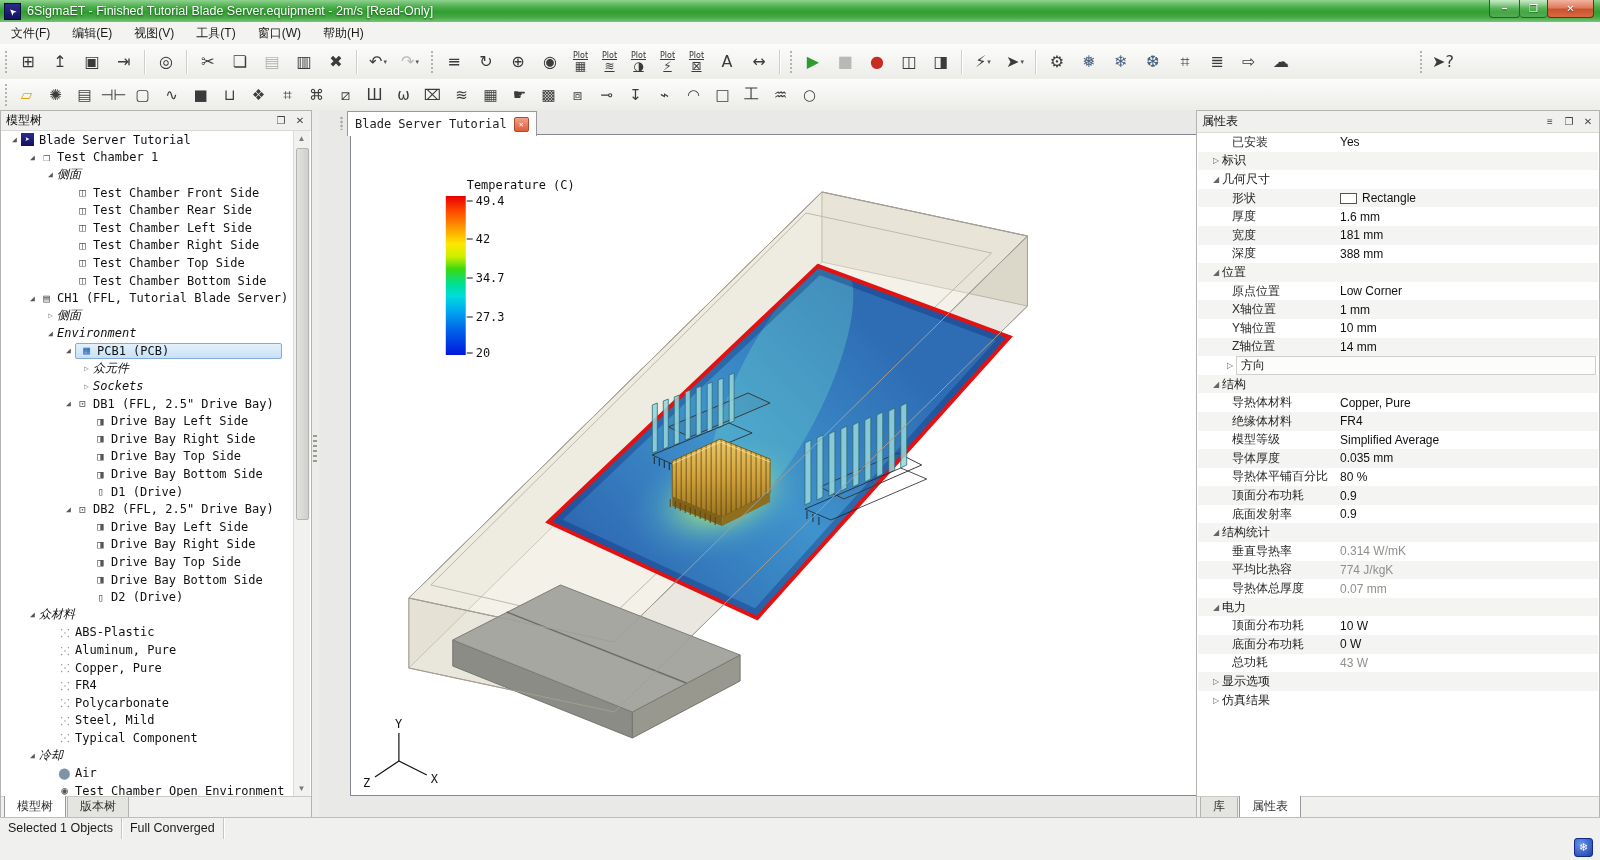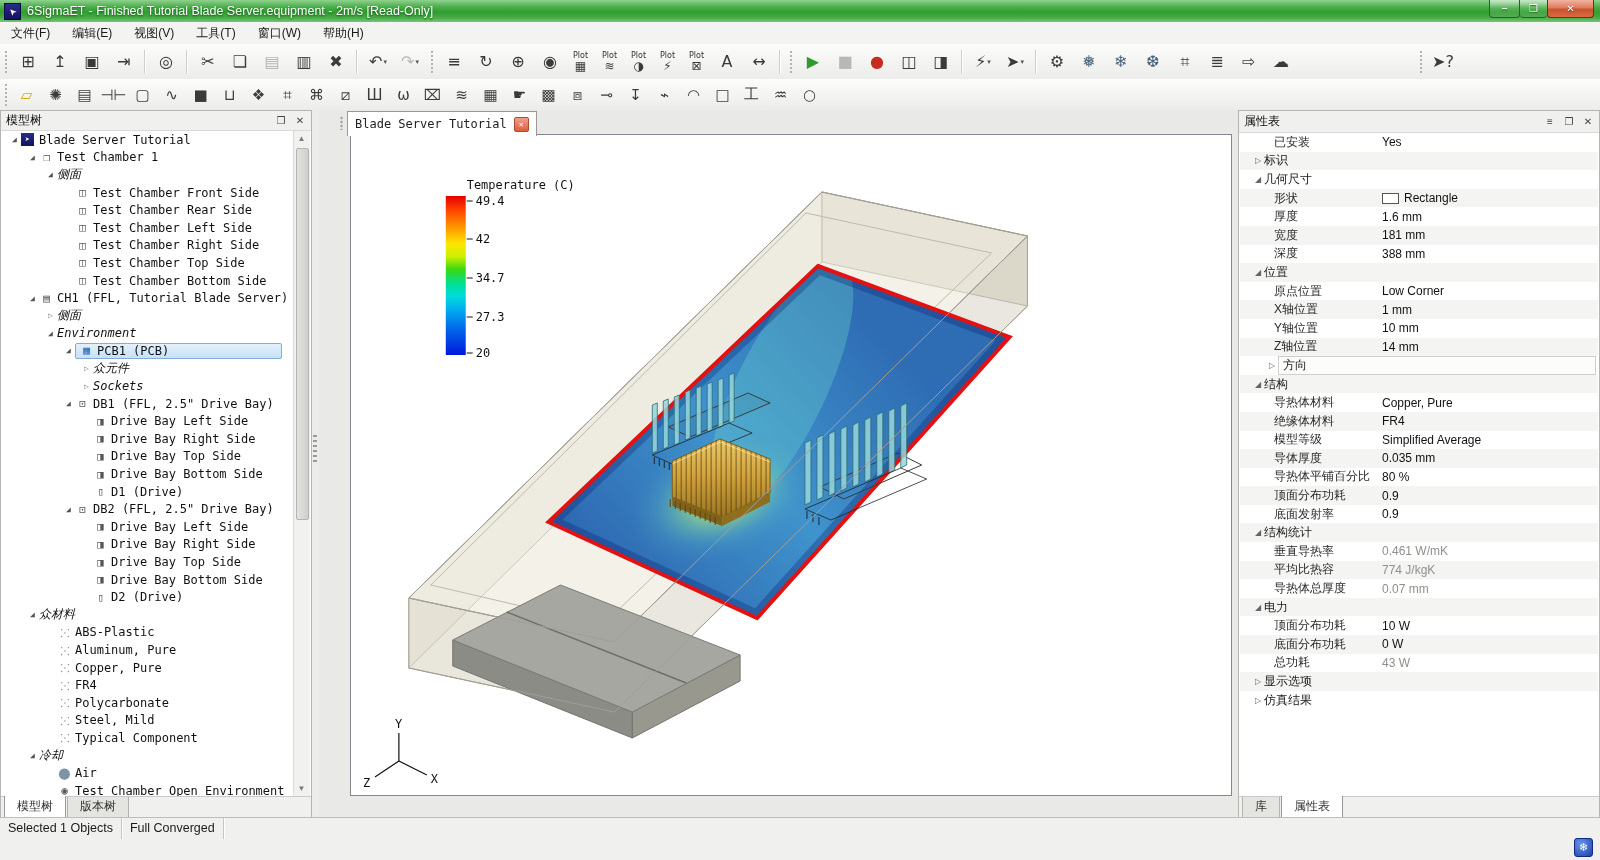--- a/index.html
+++ b/index.html
@@ -32,21 +32,21 @@
   
   .tb{position:absolute;left:0;right:0;display:flex;align-items:center;
       background:linear-gradient(#fcfcfb,#ecece9);border-bottom:1px solid #d6d6d2;}
   .tb1{top:44px;height:35px;}
   .tb2{top:79px;height:31px;}
   .tbtn{display:flex;align-items:center;justify-content:center;border:1px solid transparent;
         border-radius:2px;color:#3b3b3b;font-family:"DejaVu Sans",sans-serif;cursor:default;}
   .tb1 .tbtn{width:30px;height:29px;font-size:16px;}
   .tb2 .tbtn{width:27px;height:25px;font-size:15px;}
   .tbtn.dis{color:#b8b8b4;}
-  .tbtn.plot{flex-direction:column;width:27px;line-height:1;}
+  .tbtn.plot{flex-direction:column;width:27px;line-height:1;text-decoration:underline;}
   .tbtn.plot .ttop{font-size:8px;color:#333;}
   .tbtn.plot .tglyph{font-size:12px;}
   .tbtn .ddm{font-size:7px;margin-left:1px;color:#555;}
   .tbtn.c-green{color:#2f9a2f;}.tbtn.c-red{color:#c92b20;}.tbtn.c-gold{color:#d9a520;}
   .tbtn.c-steel{color:#47617d;}
   .tsep{width:1px;height:24px;background:#cfcfcb;border-right:1px solid #fff;margin:0 4px;}
   .tgrip{width:4px;height:24px;margin:0 4px;
      background-image:radial-gradient(#b3b3af 1px,transparent 1.2px);background-size:4px 4px;}
   .tgap{width:118px;}
 
@@ -98,21 +98,21 @@
   .doctab{position:absolute;left:28px;top:1px;height:24px;background:#fff;border:1px solid #98989a;
      border-bottom:none;display:flex;align-items:center;padding:0 7px;z-index:2;
      font-family:"DejaVu Sans Mono","Liberation Mono",monospace;font-size:12px;}
   .tabclose{width:13px;height:13px;margin-left:7px;border:1px solid #b04a2e;border-radius:2px;
      background:linear-gradient(#f0a088,#dd5f3a);color:#fff;font-size:8px;font-weight:bold;
      display:flex;align-items:center;justify-content:center;}
   .canvas{position:absolute;left:31px;top:24px;right:6px;bottom:22px;background:#fff;border:1px solid #828790;}
   .canvas svg{display:block;width:100%;height:100%;}
 
   
-  .rpanel{position:absolute;right:0;top:110px;width:362px;bottom:42px;background:#fff;
+  .rpanel{position:absolute;right:0;top:110px;width:404px;bottom:42px;background:#fff;
      border:1px solid #b4b4b0;box-sizing:border-box;}
   .rpanel .phead{height:22px;}
   .props{position:absolute;left:1px;right:1px;top:22px;bottom:24px;overflow:hidden;background:#fff;}
   .prow{height:18.6px;display:flex;align-items:center;box-sizing:border-box;font-size:12px;white-space:nowrap;}
   .prow:nth-child(even){background:#f4f4f2;}
   .parr{width:12px;flex:0 0 12px;text-align:center;font-size:8px;color:#666;}
   .prow.group{padding-left:12px;color:#1a1a1a;}
   .prow.sub{padding-left:26px;}
   .subbox{flex:1;border:1px solid #cfcfcb;background:#fcfcfa;height:17px;line-height:17px;padding-left:4px;margin-right:2px;}
   .prow.prop{padding-left:34px;}
@@ -832,21 +832,21 @@
         <div class="prow prop">
           <span class="plabel">底面发射率</span>
           <span class="pvalue">0.9</span>
         </div>
         <div class="prow group">
           <span class="parr">◢</span>
           <span>结构统计</span>
         </div>
         <div class="prow prop">
           <span class="plabel">垂直导热率</span>
-          <span class="pvalue muted">0.461 W/mK</span>
+          <span class="pvalue muted">0.314 W/mK</span>
         </div>
         <div class="prow prop">
           <span class="plabel">平均比热容</span>
           <span class="pvalue muted">774 J/kgK</span>
         </div>
         <div class="prow prop">
           <span class="plabel">导热体总厚度</span>
           <span class="pvalue muted">0.07 mm</span>
         </div>
         <div class="prow group">

